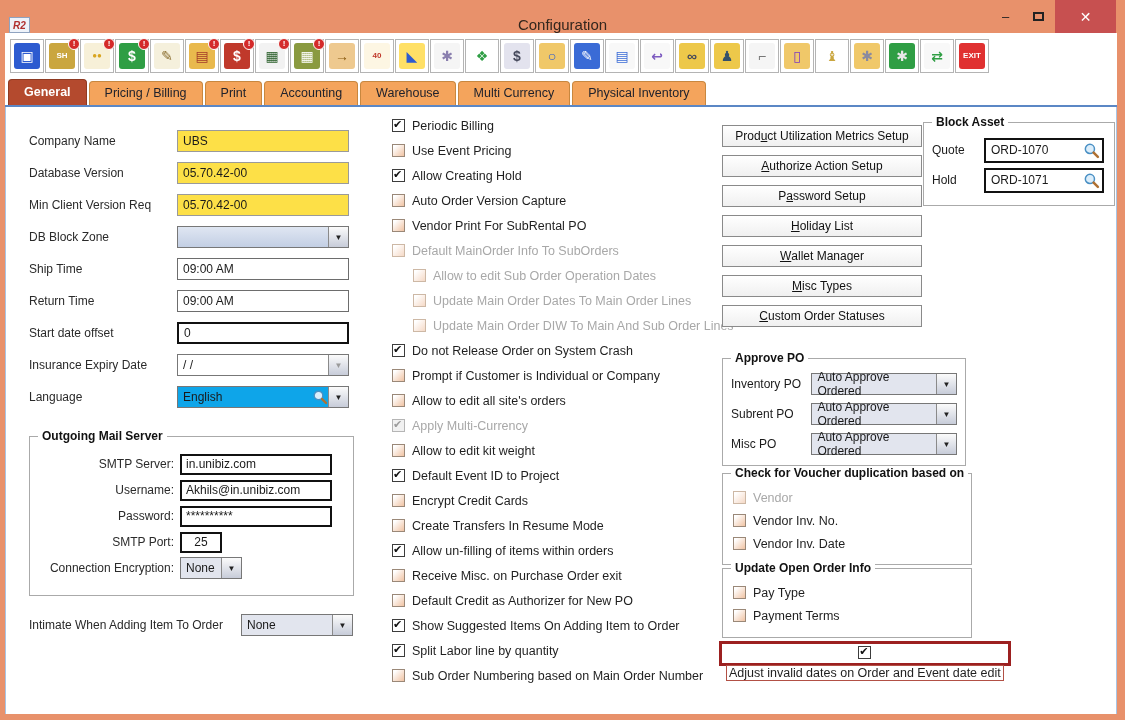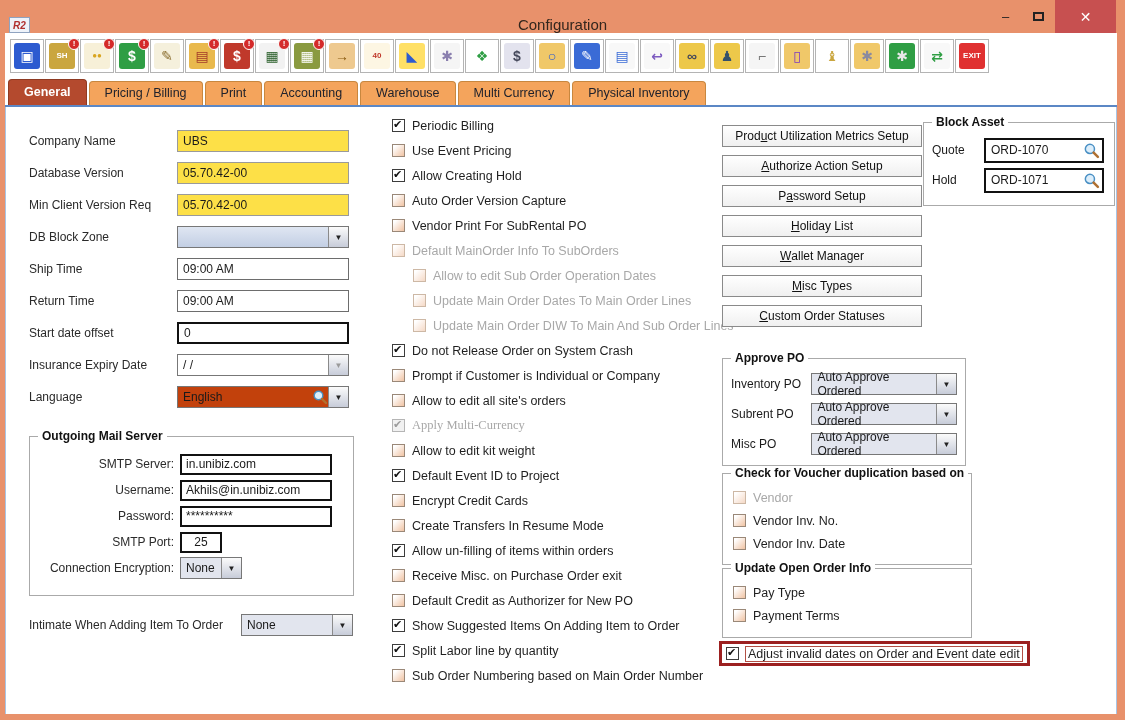--- a/index.html
+++ b/index.html
@@ -40,21 +40,21 @@
   .flabel { width:148px; color:#2a2a2a; }
   .field { height:22px; display:flex; align-items:center; padding:0 5px; background:#fff; border:1px solid #6d6d6d; width:172px; }
   .field.readonly { background:#fde047; border:1px solid #9a9a9a; }
   .field.strong { border:2px solid #111; }
   .dd { height:22px; display:flex; align-items:stretch; border:1px solid #777; background:#e2e5ee; }
   .dd .val { flex:1; display:flex; align-items:center; padding:0 5px; }
   .dd .arrow { width:20px; background:linear-gradient(#fbfbfb,#c7ccd9); border-left:1px solid #8a8a8a; display:flex; align-items:center; justify-content:center; font-size:8px; color:#222; }
   .dd .arrow.dim { color:#9a9a9a; }
   .dd.blue { background:linear-gradient(#dfe6f2,#c3cfe4); width:172px; }
   .dd.plain { background:#fff; }
-  .dd.grey { background:#c2410c; }
+  .dd.grey { background:#0ea5e9; }
   .w172 { width:172px; } .w112 { width:112px; } .w62 { width:62px; }
 
   
   .group { position:relative; border:1px solid #aaa; background:#fff; }
   .gtitle { position:absolute; top:-8px; left:8px; background:#fff; padding:0 4px; font-weight:bold; font-size:12px; color:#111; }
   .mail { width:325px; margin-top:28px; padding:16px 10px 12px 0; }
   .mrow { display:flex; align-items:center; height:22px; margin-bottom:4px; }
   .mlabel { width:150px; text-align:right; padding-right:6px; color:#2a2a2a; }
   .mfield { height:21px; border:2px solid #111; background:#fff; display:flex; align-items:center; padding:0 4px; }
   .mfield.w150 { width:152px; } .mfield.w40 { width:42px; justify-content:center; }
@@ -65,21 +65,21 @@
   .mid-col { position:absolute; left:386px; top:6px; width:330px; }
   .cbrow { display:flex; align-items:center; gap:7px; height:25px; cursor:pointer; }
   .cbrow.indent { padding-left:21px; }
   .cb { position:relative; width:13px; height:13px; flex:0 0 13px; border:1px solid #9a8878; background:linear-gradient(135deg,#ffffff 15%,#f0c3a3); }
   .cbrow.checked .cb { background:#fff; border-color:#3c3c3c; }
   .cbrow.checked .cb::after { content:"✔"; position:absolute; top:-2px; left:0px; font-size:11px; color:#111; }
   .cbrow.disabled .cb { background:linear-gradient(135deg,#ffffff 15%,#f5d9c6); border-color:#cdb8a5; }
   .cbrow.disabled .lbl { color:#a8a8a8; }
   .cbrow.disabled-checked .cb { background:#f1f1f1; border-color:#b5b5b5; }
   .cbrow.disabled-checked .cb::after { content:"✔"; position:absolute; top:-2px; left:0px; font-size:11px; color:#9c9c9c; }
-  .cbrow.disabled-checked .lbl { color:#a8a8a8;font-family:Liberation Serif, serif; }
+  .cbrow.disabled-checked .lbl { color:#a8a8a8; }
   .lbl { color:#1f1f1f; font-size:12.5px; white-space:nowrap;text-align:right; }
 
   
   .right-col { position:absolute; left:711px; top:0; width:406px; height:100%; }
   .btn-stack { position:absolute; left:5px; top:18px; width:200px; display:flex; flex-direction:column; gap:8px; }
   .pbtn { height:22px; background:linear-gradient(#ffffff,#f0f0f0); border:1px solid #8a8a8a; display:flex; align-items:center; justify-content:center; font-size:12px; color:#111; cursor:pointer; white-space:nowrap; }
 
   .block-asset { position:absolute; left:206px; top:15px; width:192px; height:84px; padding:14px 8px 6px 8px; }
   .ba-row { display:flex; align-items:center; height:26px; margin-bottom:4px; }
   .ba-row .balbl { width:52px; }
@@ -87,21 +87,21 @@
 
   .approve { position:absolute; left:5px; top:251px; width:244px; height:108px; padding:14px 8px 6px 8px; }
   .apo-row { display:flex; align-items:center; height:22px; margin-bottom:8px; }
   .apo-row .alabel { width:84px; }
   .apo-row .dd { width:152px; }
 
   .voucher { position:absolute; left:5px; top:366px; width:250px; height:92px; padding:12px 8px 4px 10px; }
   .voucher .cbrow, .uooi .cbrow { height:23px; }
   .uooi { position:absolute; left:5px; top:461px; width:250px; height:70px; padding:12px 8px 4px 10px; }
 
-  .hl { position:absolute; left:2px; top:534px; display:flex; align-items:center; gap:6px; border:3px solid #9c2020; padding:2px 4px; background:#fff; }
+  .hl { position:absolute; left:2px; top:534px; display:flex; align-items:center; gap:6px; border:3px solid #9c2020; padding:2px 4px; background:#fff;flex-direction:column; }
   .hl .lbl { border:1px solid #b25045; padding:0 2px; }
 
   .maggl { flex:0 0 auto; }
 </style>
 </head>
 <body>
 
 <div class="window">
 
   <div class="titlebar">

